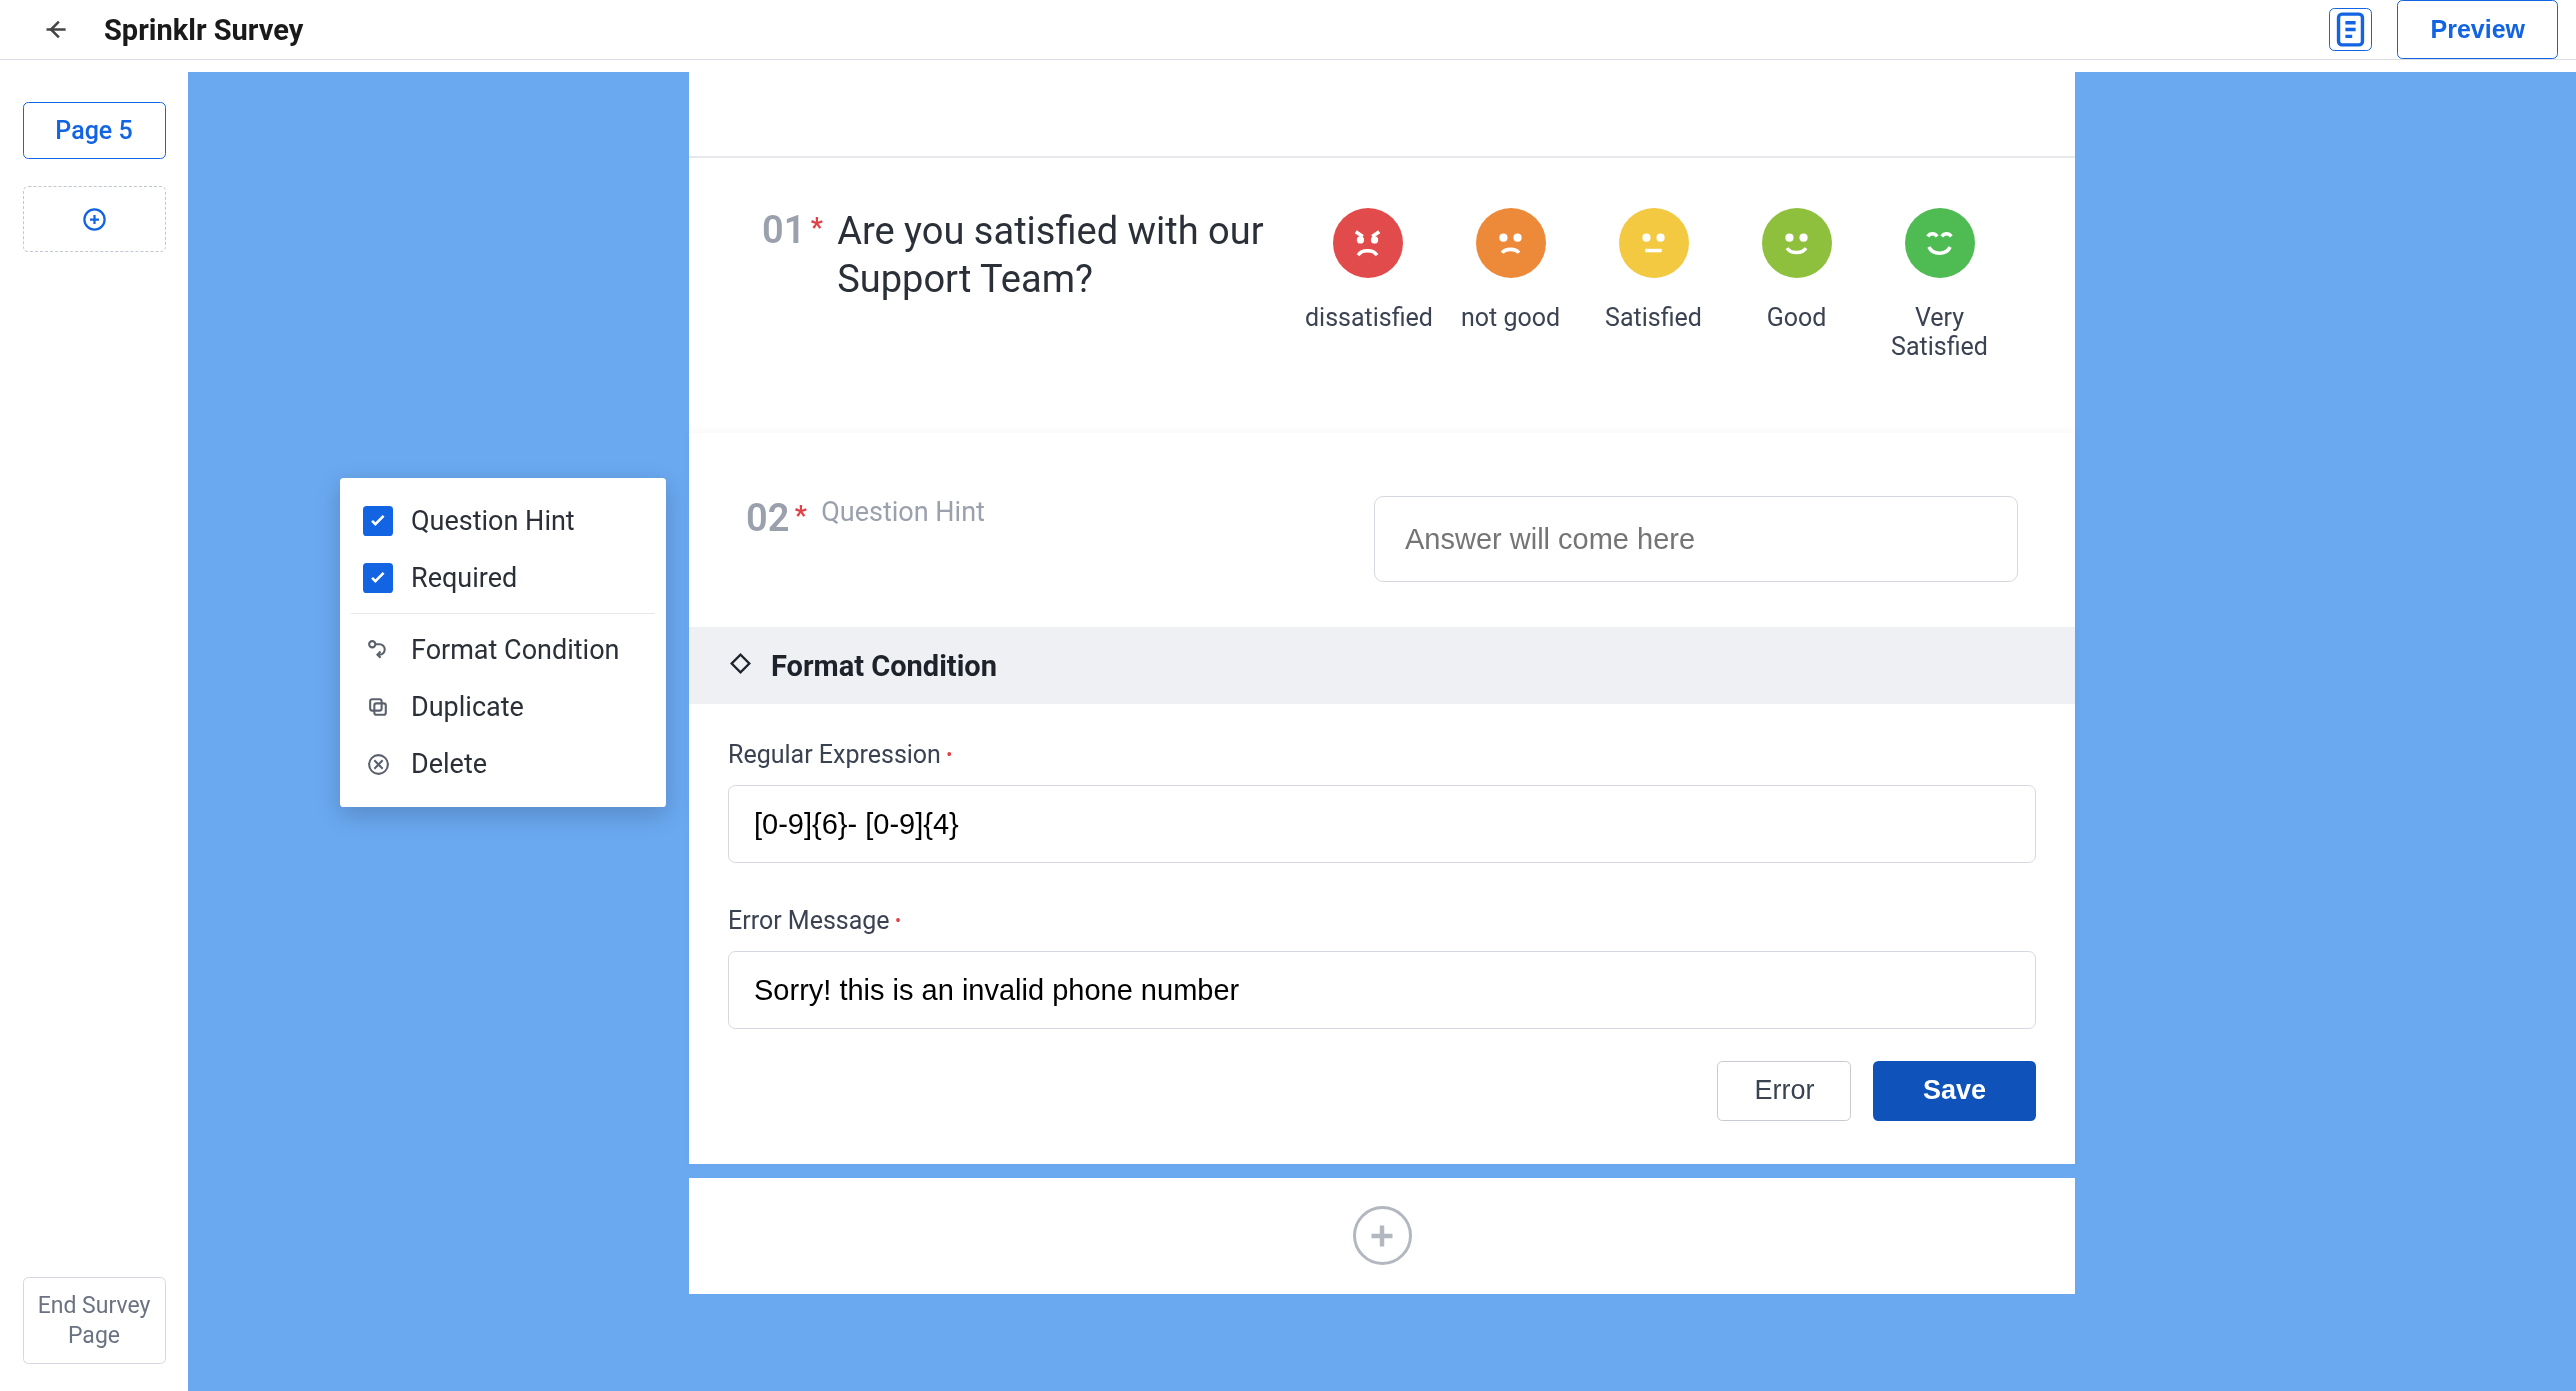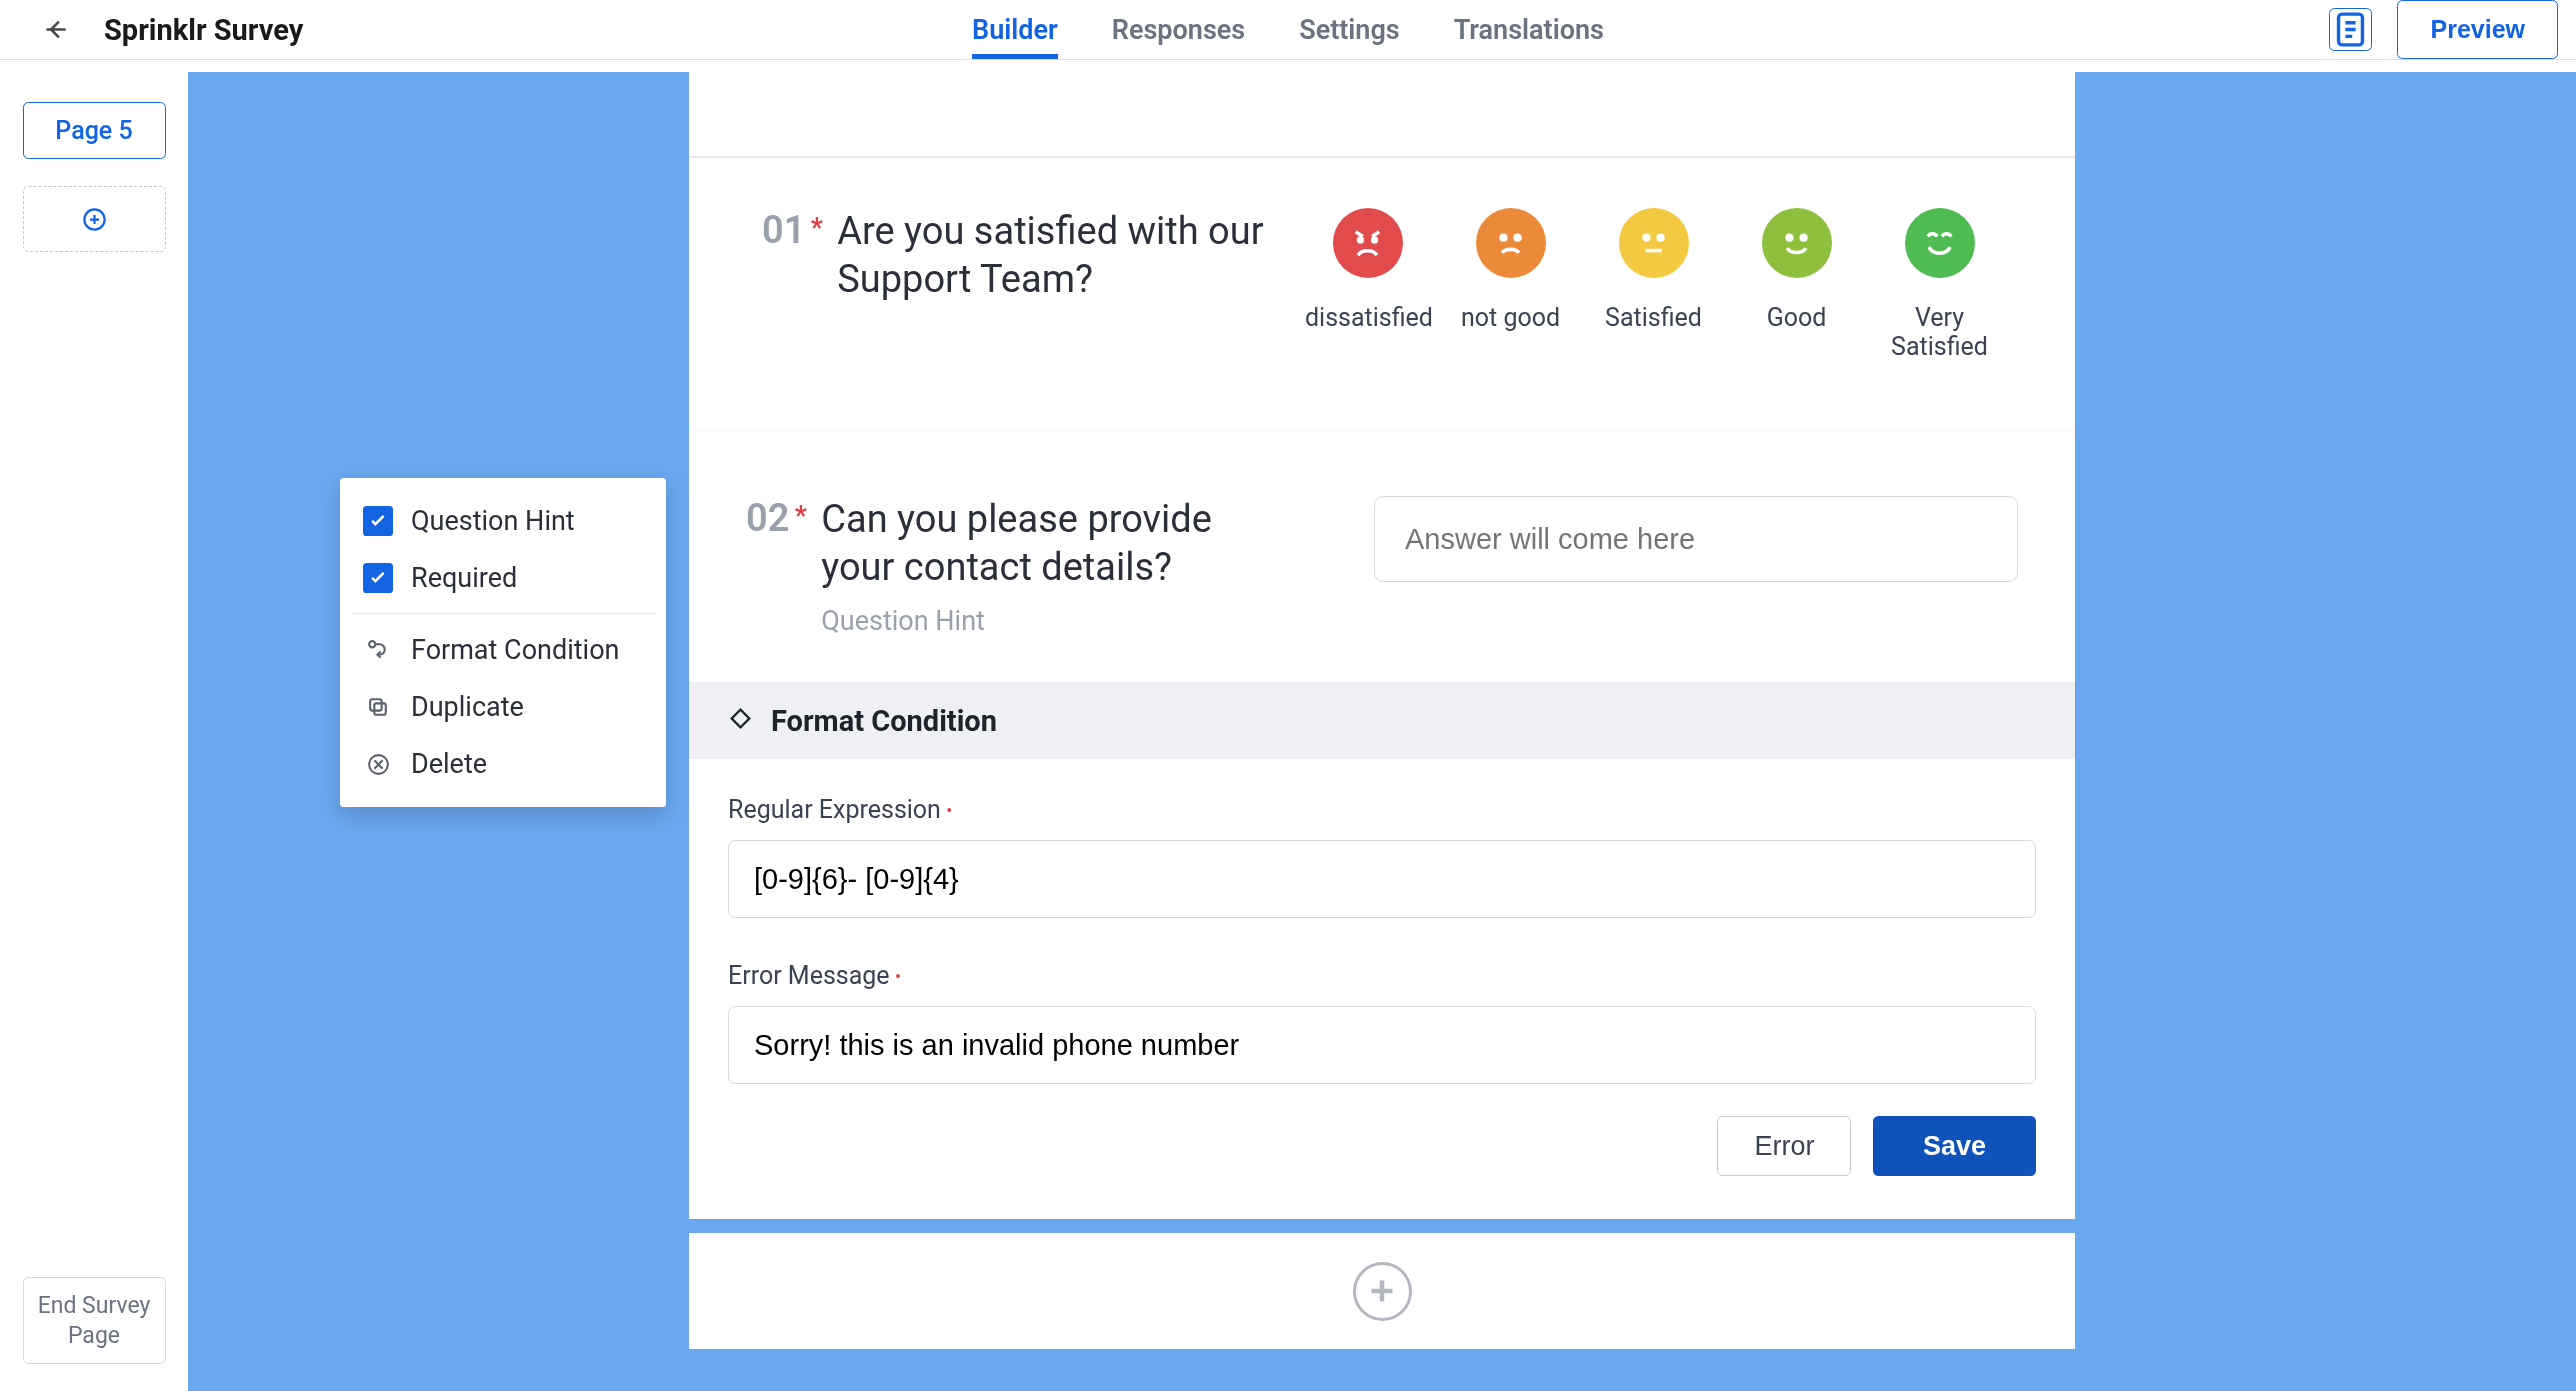--- a/index.html
+++ b/index.html
@@ -217,26 +217,20 @@
 
 <div class="header">
   <div class="back-arrow">
     <svg viewBox="0 0 24 24" fill="none" stroke="currentColor" stroke-width="2.2" width="27" height="27">
       <path d="M15 5l-7 7 7 7"></path>
         <path d="M21 12H4"></path>
     </svg>
   </div>
   <div class="page-title">Sprinklr Survey</div>
 
-  <div class="tabs">
-    <div class="tab active">Builder</div>
-    <div class="tab">Responses</div>
-    <div class="tab">Settings</div>
-    <div class="tab">Translations</div>
-  </div>
 
   <div class="header-right">
     <div class="icon-btn">
       <svg viewBox="0 0 24 24" fill="none" stroke="currentColor" stroke-width="2">
         <rect x="5" y="3" width="14" height="18" rx="2"></rect>
         <path d="M9 8h6M9 12h6M9 16h4"></path>
       </svg>
     </div>
     <button class="btn-preview">Preview</button>
   </div>
@@ -375,21 +369,20 @@
       </div>
 
       <div class="survey-card q2-wrap">
         <div class="q2">
           <div style="display:flex; align-items:flex-start; gap:14.3px;">
             <span class="q-num">
               <span>02</span>
                 <span class="q-req">*</span>
             </span>
             <div class="q2-text-col">
-              <span class="q-text" style="max-width:465px">Can you please provide your contact details?</span>
               <span class="q2-hint">Question Hint</span>
             </div>
           </div>
           <input class="answer-input" placeholder="Answer will come here" style="">
         </div>
 
         <div class="fc-head">
           <span>
             <svg width="25" height="25" viewBox="0 0 24 24" fill="none" stroke="#1e232b" stroke-width="2.2">
               <rect x="6" y="6" width="12" height="12" transform="rotate(45 12 12)"></rect>

